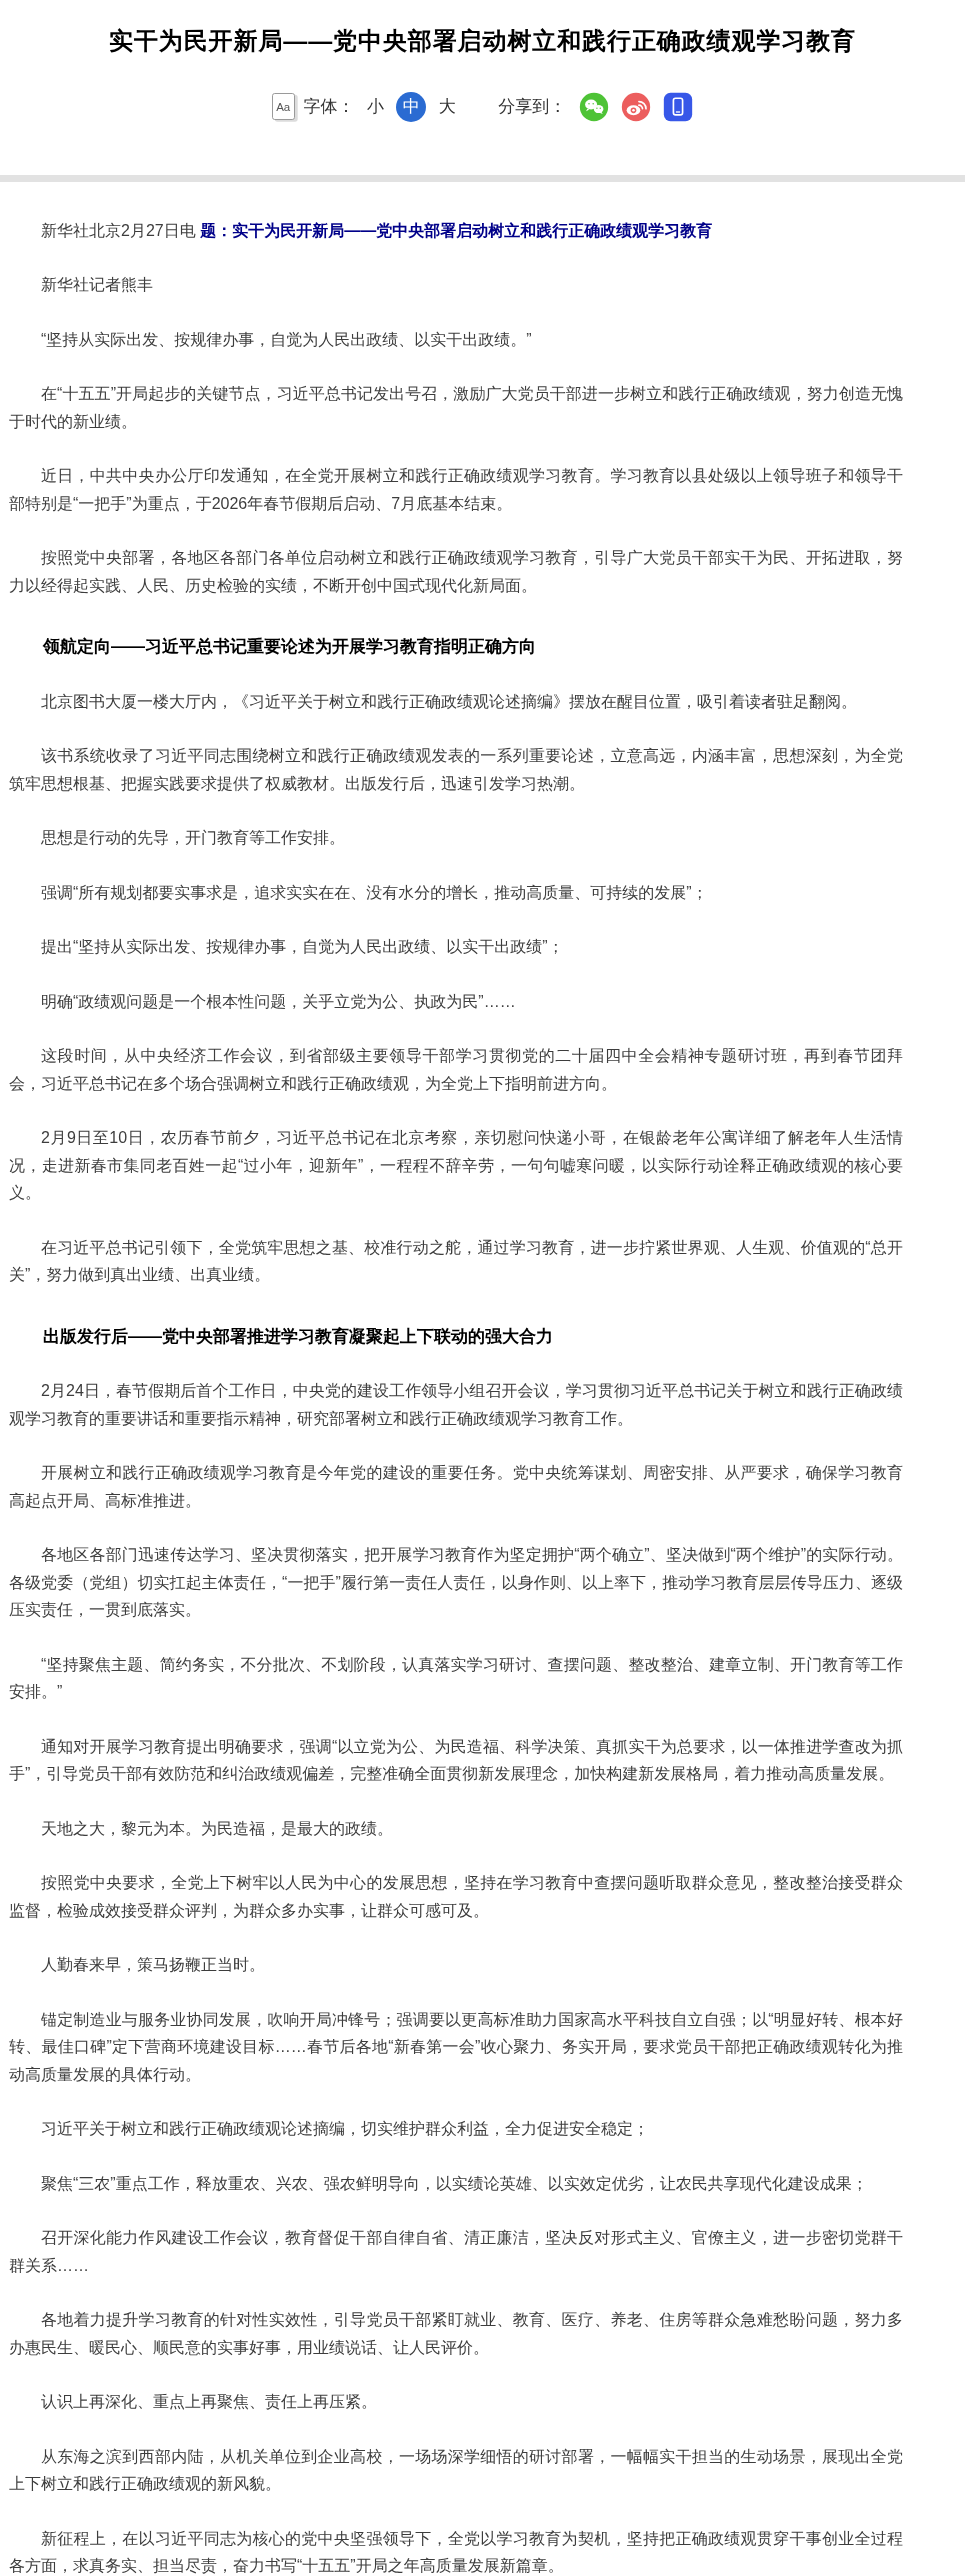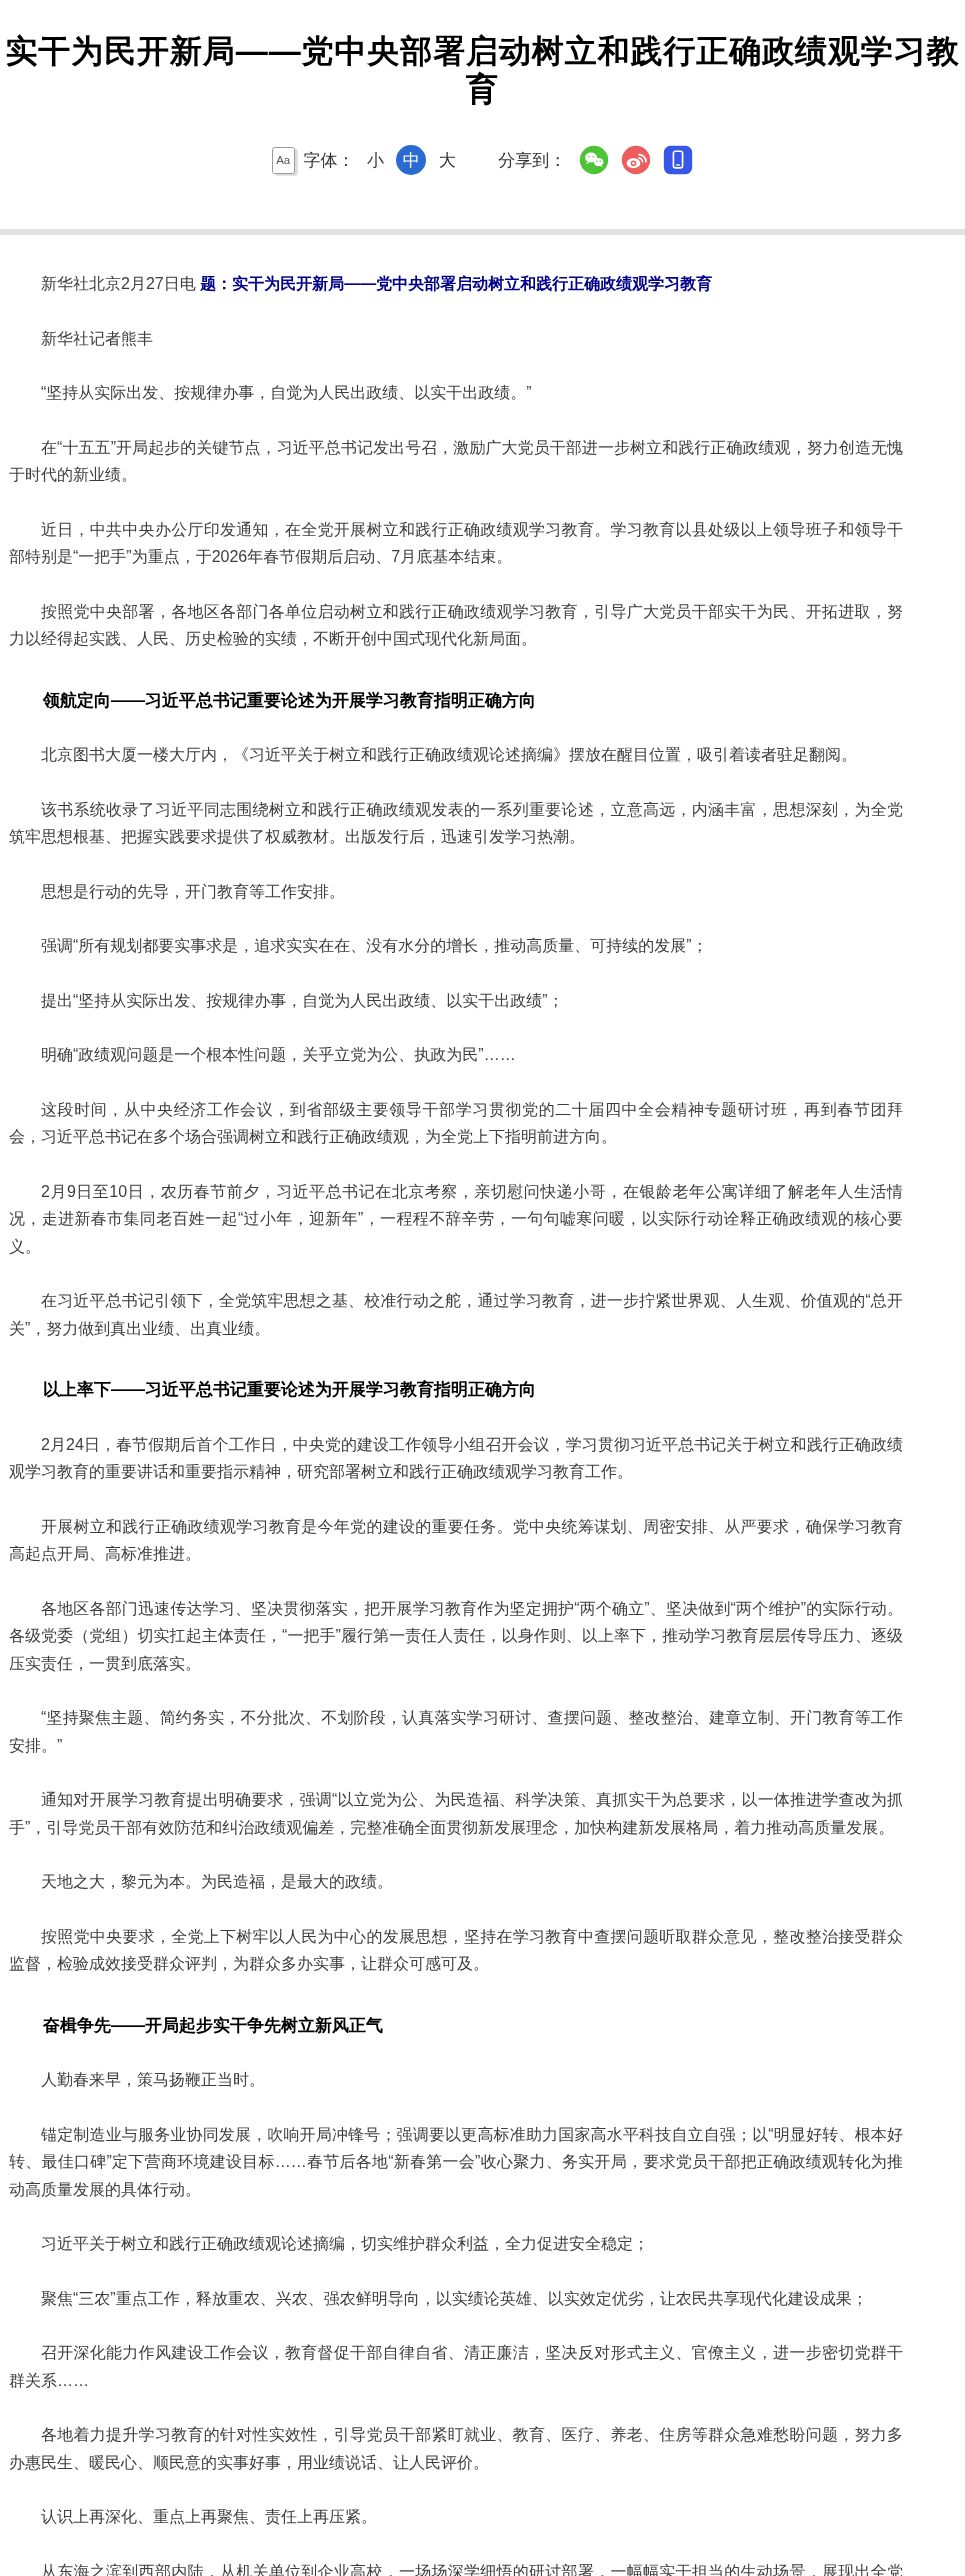--- a/index.html
+++ b/index.html
@@ -1,19 +1,19 @@
 <!DOCTYPE html>
 <html lang="zh" style="font-size:14px"><head>
 <meta charset="utf-8">
 <style>
   html,body{margin:0;padding:0;}
   body{background:#fff;font-family:"Liberation Sans","DejaVu Sans",sans-serif;}
   .page{width:965px;height:2576px;overflow:hidden;background:#fff;margin:0 auto;position:relative;}
 
-  .title{padding-top:10.6px;font-size:32px;line-height:1.2;font-weight:bold;color:#000;text-align:center;letter-spacing:0.9px;}
+  .title{padding-top:10.6px;font-size:24px;line-height:1.2;font-weight:bold;color:#000;text-align:center;letter-spacing:0.9px;}
 
   .toolbar{margin-top:34px;height:35px;display:flex;align-items:center;justify-content:center;gap:12.4px;font-size:17px;color:#333;}
   .font-card{display:inline-flex;align-items:center;justify-content:center;width:21px;height:25px;border:0.9px solid #9a9a9a;border-radius:2.7px;background:#fff;box-shadow:2.7px 1.8px 0 #dcdcdc;font-size:11.5px;color:#555;margin-right:-3.5px;}
   .size-btn{cursor:pointer;color:#333;}
   .size-btn.active{width:30px;height:30px;border-radius:50%;background:#2a6bd2;color:#fff;display:inline-flex;align-items:center;justify-content:center;font-size:17px;}
   .share-label{margin-left:30px;}
   .share-icon{width:30px;height:30px;display:inline-block;cursor:pointer;}
 
   .divider{margin-top:51px;height:6.2px;background:#e2e2e2;width:100%;}
 
@@ -85,29 +85,28 @@
         <h2 class="sec-head">领航定向——习近平总书记重要论述为开展学习教育指明正确方向</h2>
         <p class="para">北京图书大厦一楼大厅内，《习近平关于树立和践行正确政绩观论述摘编》摆放在醒目位置，吸引着读者驻足翻阅。</p>
         <p class="para">该书系统收录了习近平同志围绕树立和践行正确政绩观发表的一系列重要论述，立意高远，内涵丰富，思想深刻，为全党筑牢思想根基、把握实践要求提供了权威教材。出版发行后，迅速引发学习热潮。</p>
         <p class="para">思想是行动的先导，开门教育等工作安排。</p>
         <p class="para">强调“所有规划都要实事求是，追求实实在在、没有水分的增长，推动高质量、可持续的发展”；</p>
         <p class="para">提出“坚持从实际出发、按规律办事，自觉为人民出政绩、以实干出政绩”；</p>
         <p class="para">明确“政绩观问题是一个根本性问题，关乎立党为公、执政为民”……</p>
         <p class="para">这段时间，从中央经济工作会议，到省部级主要领导干部学习贯彻党的二十届四中全会精神专题研讨班，再到春节团拜会，习近平总书记在多个场合强调树立和践行正确政绩观，为全党上下指明前进方向。</p>
         <p class="para">2月9日至10日，农历春节前夕，习近平总书记在北京考察，亲切慰问快递小哥，在银龄老年公寓详细了解老年人生活情况，走进新春市集同老百姓一起“过小年，迎新年”，一程程不辞辛劳，一句句嘘寒问暖，以实际行动诠释正确政绩观的核心要义。</p>
         <p class="para">在习近平总书记引领下，全党筑牢思想之基、校准行动之舵，通过学习教育，进一步拧紧世界观、人生观、价值观的“总开关”，努力做到真出业绩、出真业绩。</p>
-        <h2 class="sec-head">以上率下——习近平总书记重要论述为开展学习教育指明正确方向</h2>
+        <h2 class="sec-head">出版发行后——党中央部署推进学习教育凝聚起上下联动的强大合力</h2>
         <p class="para">2月24日，春节假期后首个工作日，中央党的建设工作领导小组召开会议，学习贯彻习近平总书记关于树立和践行正确政绩观学习教育的重要讲话和重要指示精神，研究部署树立和践行正确政绩观学习教育工作。</p>
         <p class="para">开展树立和践行正确政绩观学习教育是今年党的建设的重要任务。党中央统筹谋划、周密安排、从严要求，确保学习教育高起点开局、高标准推进。</p>
         <p class="para">各地区各部门迅速传达学习、坚决贯彻落实，把开展学习教育作为坚定拥护“两个确立”、坚决做到“两个维护”的实际行动。各级党委（党组）切实扛起主体责任，“一把手”履行第一责任人责任，以身作则、以上率下，推动学习教育层层传导压力、逐级压实责任，一贯到底落实。</p>
         <p class="para">“坚持聚焦主题、简约务实，不分批次、不划阶段，认真落实学习研讨、查摆问题、整改整治、建章立制、开门教育等工作安排。”</p>
         <p class="para">通知对开展学习教育提出明确要求，强调“以立党为公、为民造福、科学决策、真抓实干为总要求，以一体推进学查改为抓手”，引导党员干部有效防范和纠治政绩观偏差，完整准确全面贯彻新发展理念，加快构建新发展格局，着力推动高质量发展。</p>
         <p class="para">天地之大，黎元为本。为民造福，是最大的政绩。</p>
         <p class="para">按照党中央要求，全党上下树牢以人民为中心的发展思想，坚持在学习教育中查摆问题听取群众意见，整改整治接受群众监督，检验成效接受群众评判，为群众多办实事，让群众可感可及。</p>
-        <h2 class="sec-head">奋楫争先——开局起步实干争先树立新风正气</h2>
         <p class="para">人勤春来早，策马扬鞭正当时。</p>
         <p class="para">锚定制造业与服务业协同发展，吹响开局冲锋号；强调要以更高标准助力国家高水平科技自立自强；以“明显好转、根本好转、最佳口碑”定下营商环境建设目标……春节后各地“新春第一会”收心聚力、务实开局，要求党员干部把正确政绩观转化为推动高质量发展的具体行动。</p>
         <p class="para">习近平关于树立和践行正确政绩观论述摘编，切实维护群众利益，全力促进安全稳定；</p>
         <p class="para">聚焦“三农”重点工作，释放重农、兴农、强农鲜明导向，以实绩论英雄、以实效定优劣，让农民共享现代化建设成果；</p>
         <p class="para">召开深化能力作风建设工作会议，教育督促干部自律自省、清正廉洁，坚决反对形式主义、官僚主义，进一步密切党群干群关系……</p>
         <p class="para">各地着力提升学习教育的针对性实效性，引导党员干部紧盯就业、教育、医疗、养老、住房等群众急难愁盼问题，努力多办惠民生、暖民心、顺民意的实事好事，用业绩说话、让人民评价。</p>
         <p class="para">认识上再深化、重点上再聚焦、责任上再压紧。</p>
         <p class="para">从东海之滨到西部内陆，从机关单位到企业高校，一场场深学细悟的研讨部署，一幅幅实干担当的生动场景，展现出全党上下树立和践行正确政绩观的新风貌。</p>
         <p class="para">新征程上，在以习近平同志为核心的党中央坚强领导下，全党以学习教育为契机，坚持把正确政绩观贯穿干事创业全过程各方面，求真务实、担当尽责，奋力书写“十五五”开局之年高质量发展新篇章。</p>
       </div>

